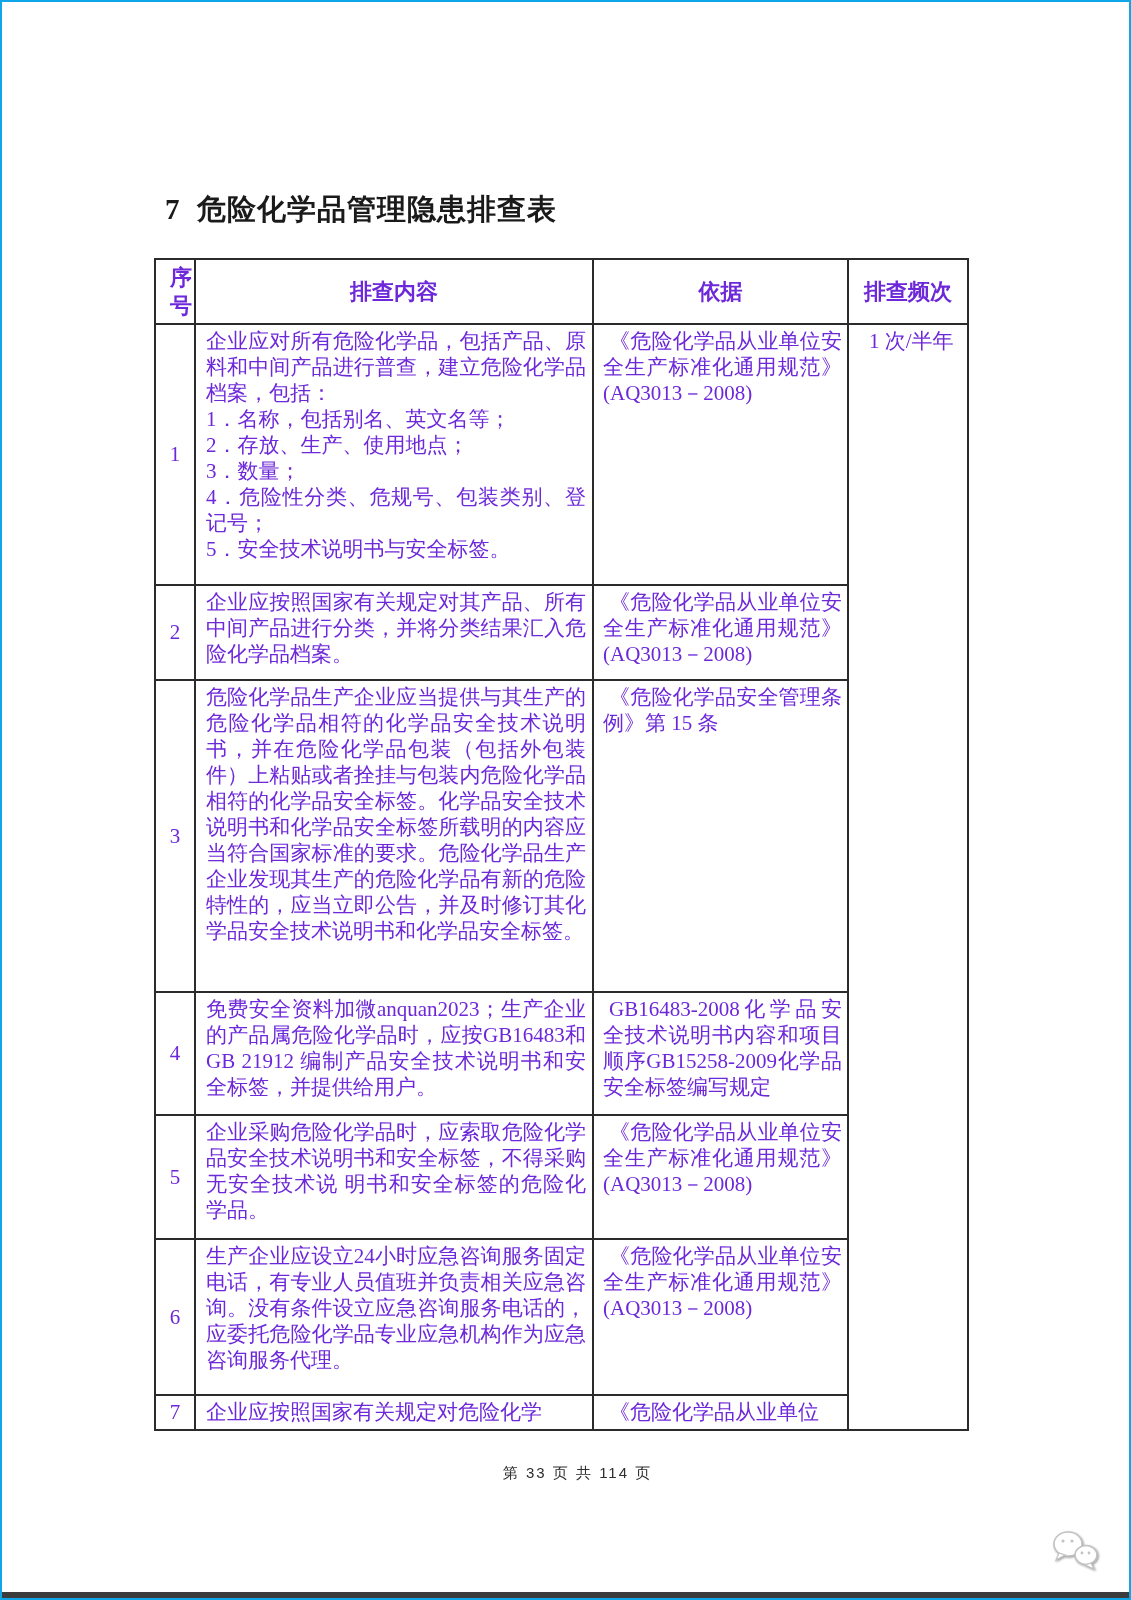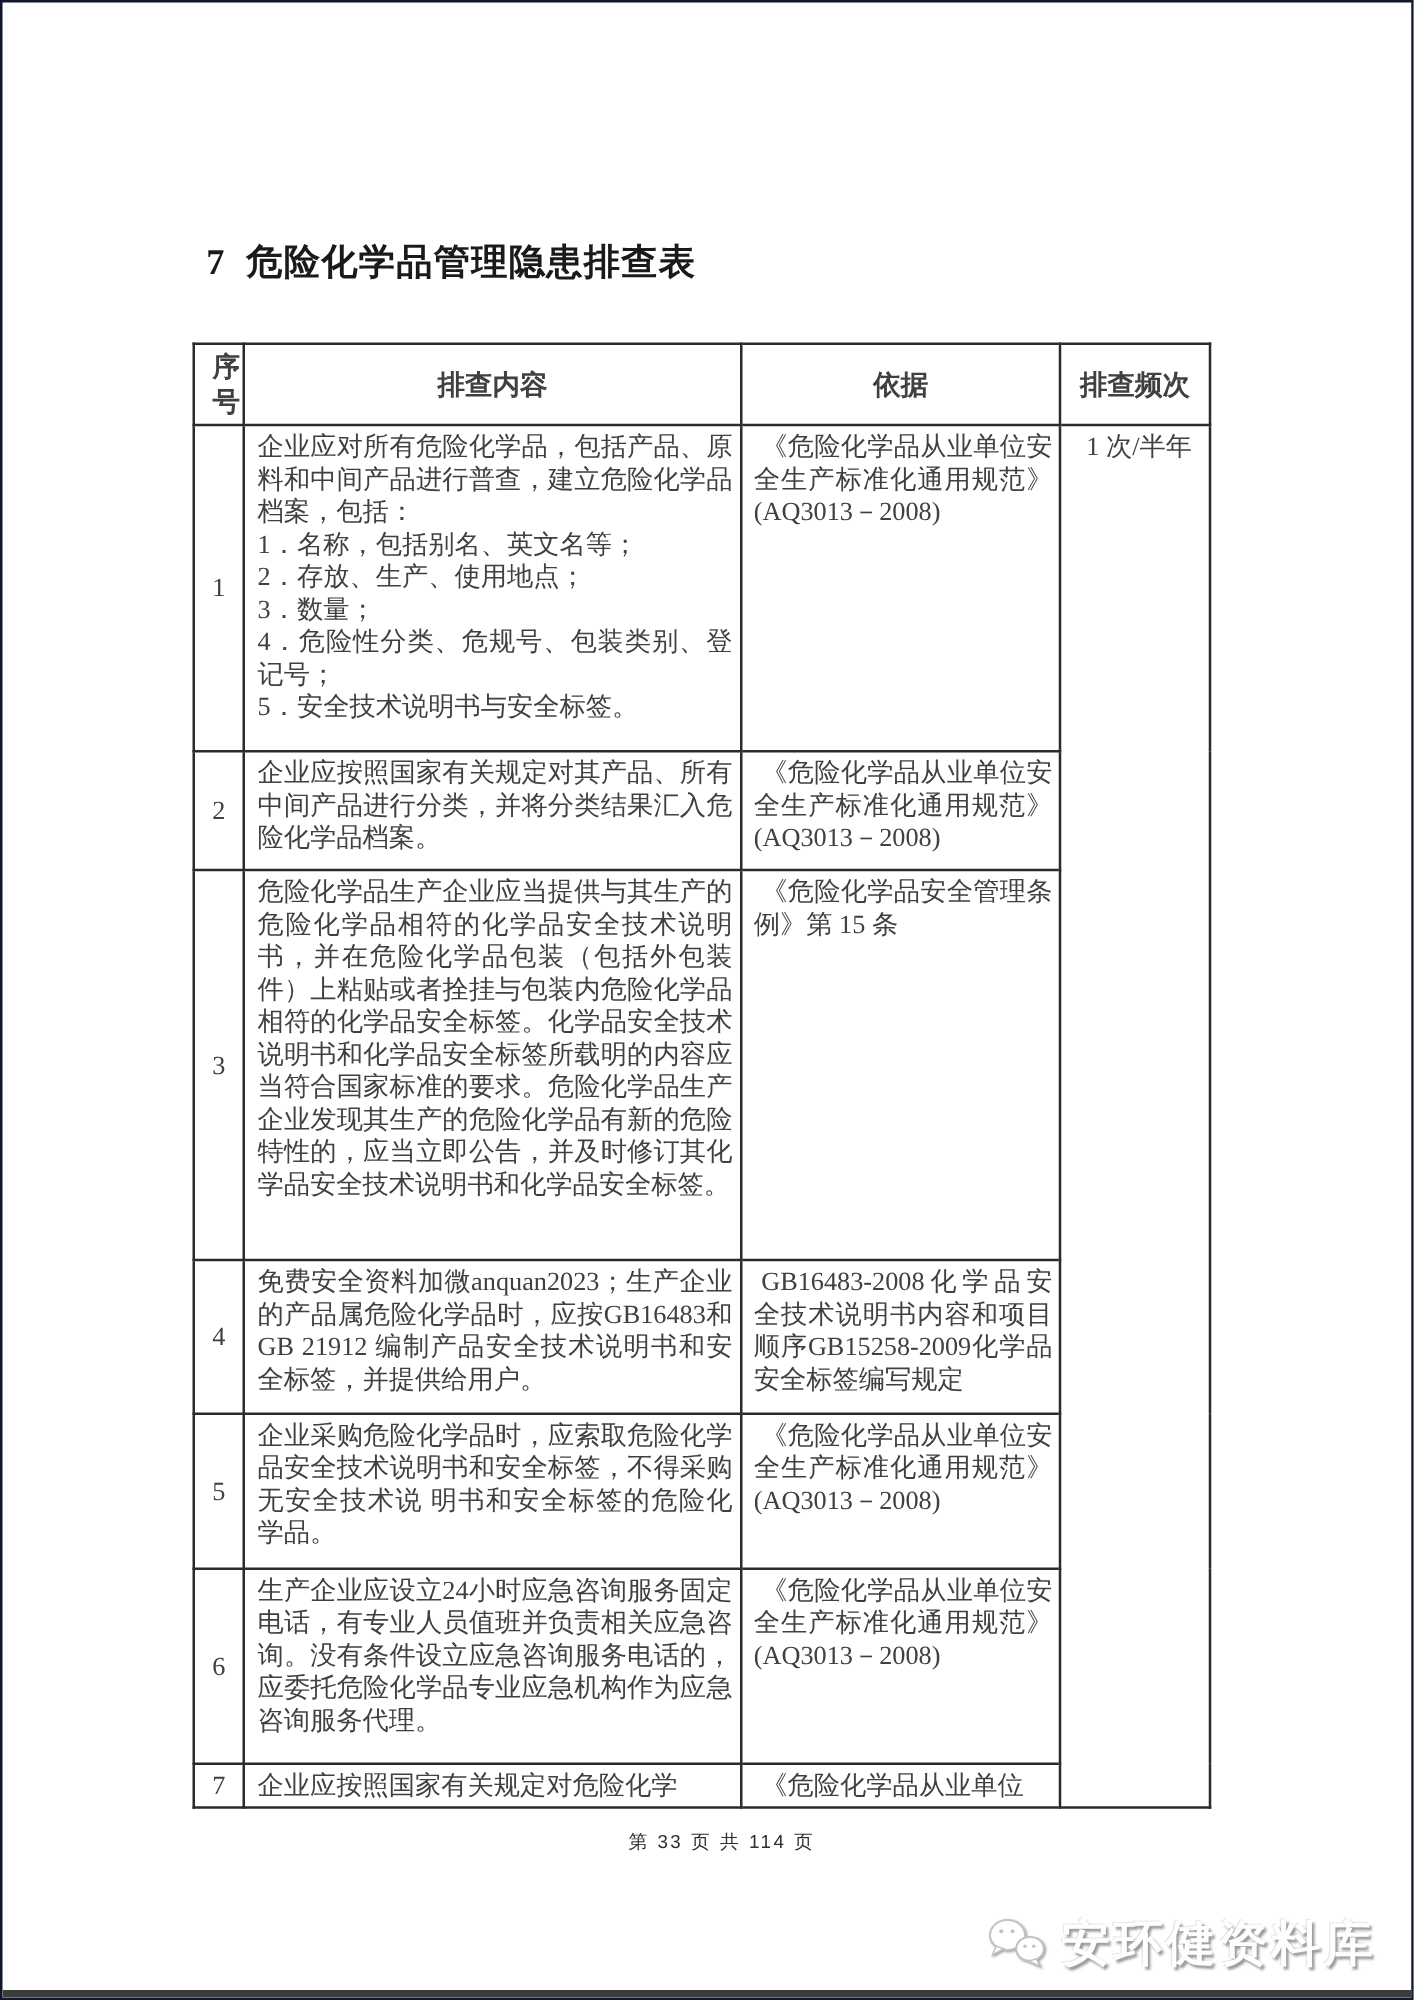--- a/index.html
+++ b/index.html
@@ -7,21 +7,21 @@
     padding: 0;
     background: #ffffff;
     font-family: "Liberation Serif", "DejaVu Serif", serif;
   }
   .page {
     position: relative;
     width: 1131px;
     height: 1600px;
     box-sizing: border-box;
     background: #ffffff;
-    border: 2px solid #0f172a;
+    border: 2px solid #0ea5e9;
     overflow: hidden;
   }
   .bottom-bar {
     position: absolute;
     left: 0;
     bottom: 0;
     width: 100%;
     height: 6px;
     background: #3c3c3c;
   }
@@ -32,26 +32,26 @@
     margin: 0;
     font-size: 29px;
     font-weight: bold;
     color: #1a1a1a;
     letter-spacing: 1px;
     white-space: pre;
   }
   table.inspect-table {
     position: absolute;
     left: 152px;
-    top: 272px;
+    top: 256px;
     width: 813px;
     border-collapse: collapse;
     table-layout: fixed;
     font-size: 21px;
-    color: #404040;
+    color: #6d28d9;
   }
   .inspect-table th, .inspect-table td {
     border: 2px solid #2b2b2b;
     box-sizing: border-box;
   }
   .inspect-table thead tr { height: 65px; }
   .inspect-table th {
     font-size: 22px;
     font-weight: bold;
     text-align: center;
@@ -199,17 +199,16 @@
         <ellipse cx="19" cy="16" rx="14" ry="12" fill="#ffffff" stroke="#c3c3c3" stroke-width="1.6"></ellipse>
         <path d="M10 25 L7 32 L16 27 Z" fill="#ffffff" stroke="#c3c3c3" stroke-width="1.2"></path>
         <circle cx="14" cy="13" r="1.6" fill="#c3c3c3"></circle>
         <circle cx="23" cy="13" r="1.6" fill="#c3c3c3"></circle>
         <ellipse cx="37" cy="27" rx="11" ry="9.5" fill="#ffffff" stroke="#c3c3c3" stroke-width="1.6"></ellipse>
         <path d="M42 35 L45 41 L36 37 Z" fill="#ffffff" stroke="#c3c3c3" stroke-width="1.2"></path>
         <circle cx="33" cy="25" r="1.4" fill="#c3c3c3"></circle>
         <circle cx="40" cy="25" r="1.4" fill="#c3c3c3"></circle>
       </svg>
     </span>
-    <span class="wm-text">安环健资料库</span>
   </div>
 
   <div class="bottom-bar"></div>
 </div>
 
 </body></html>

